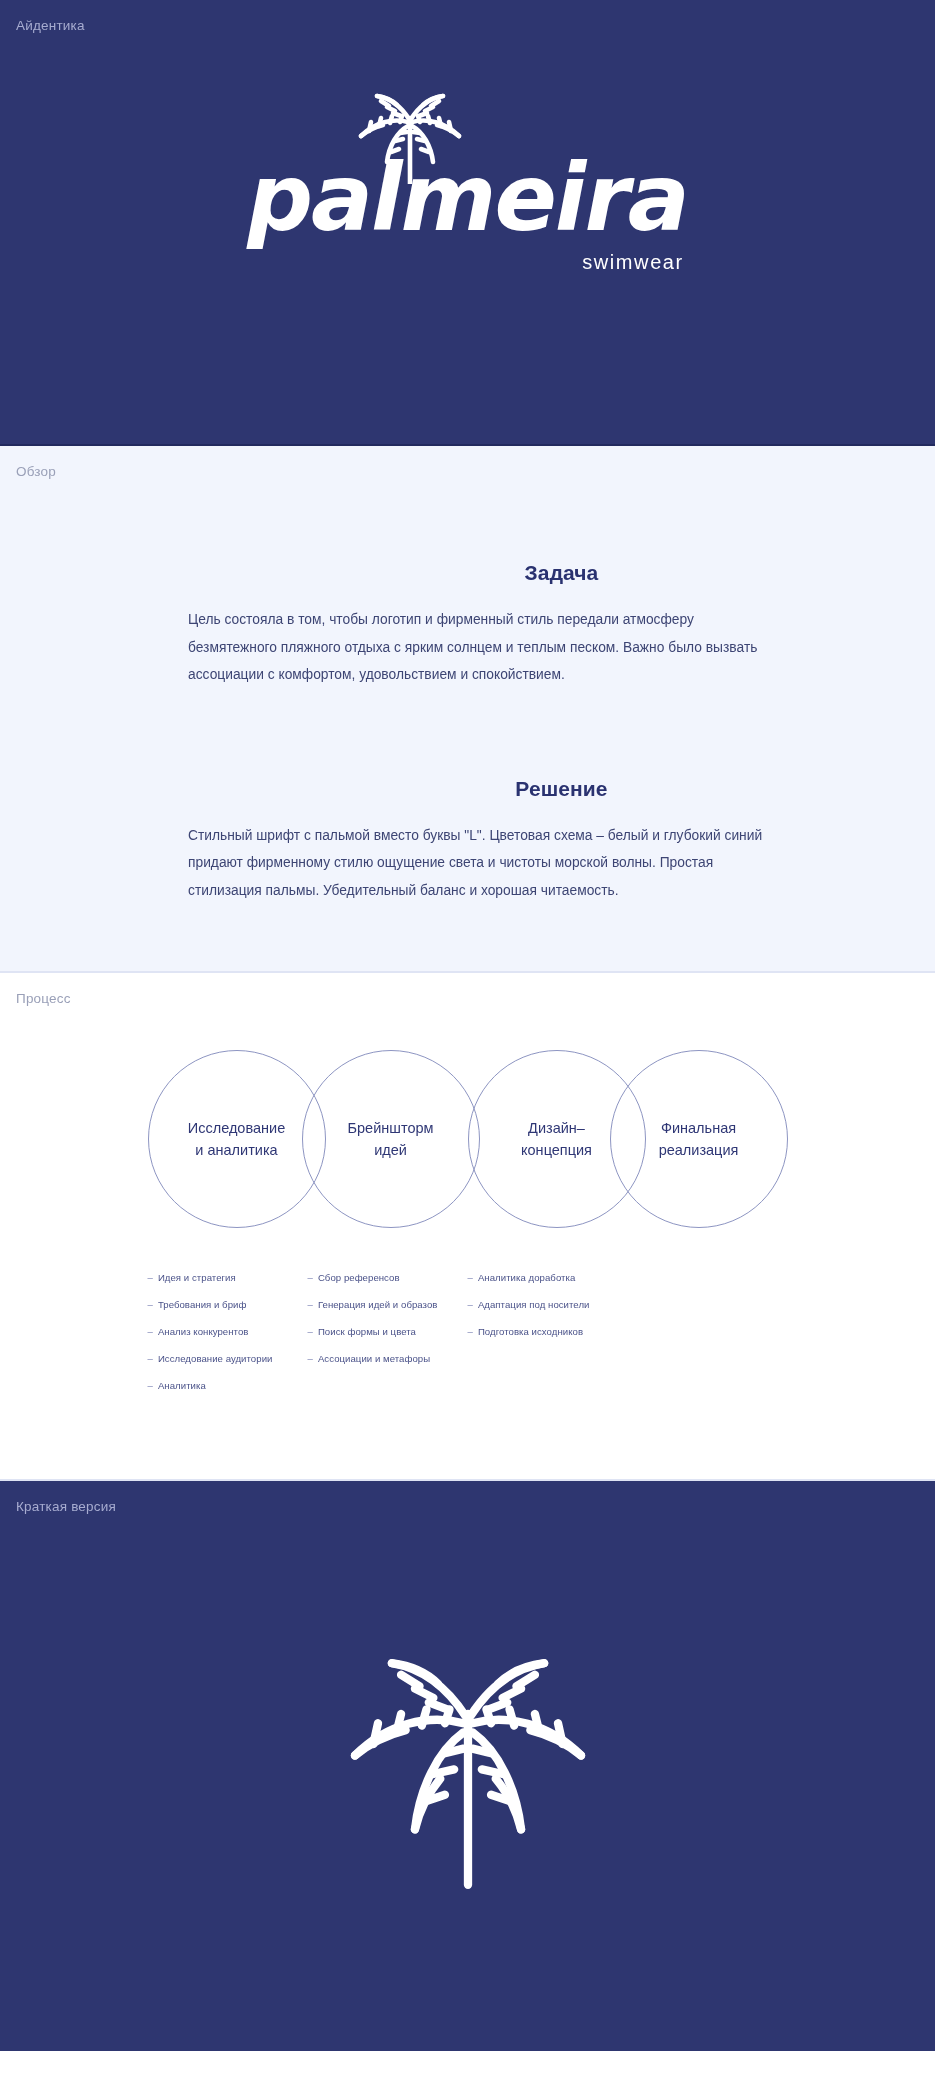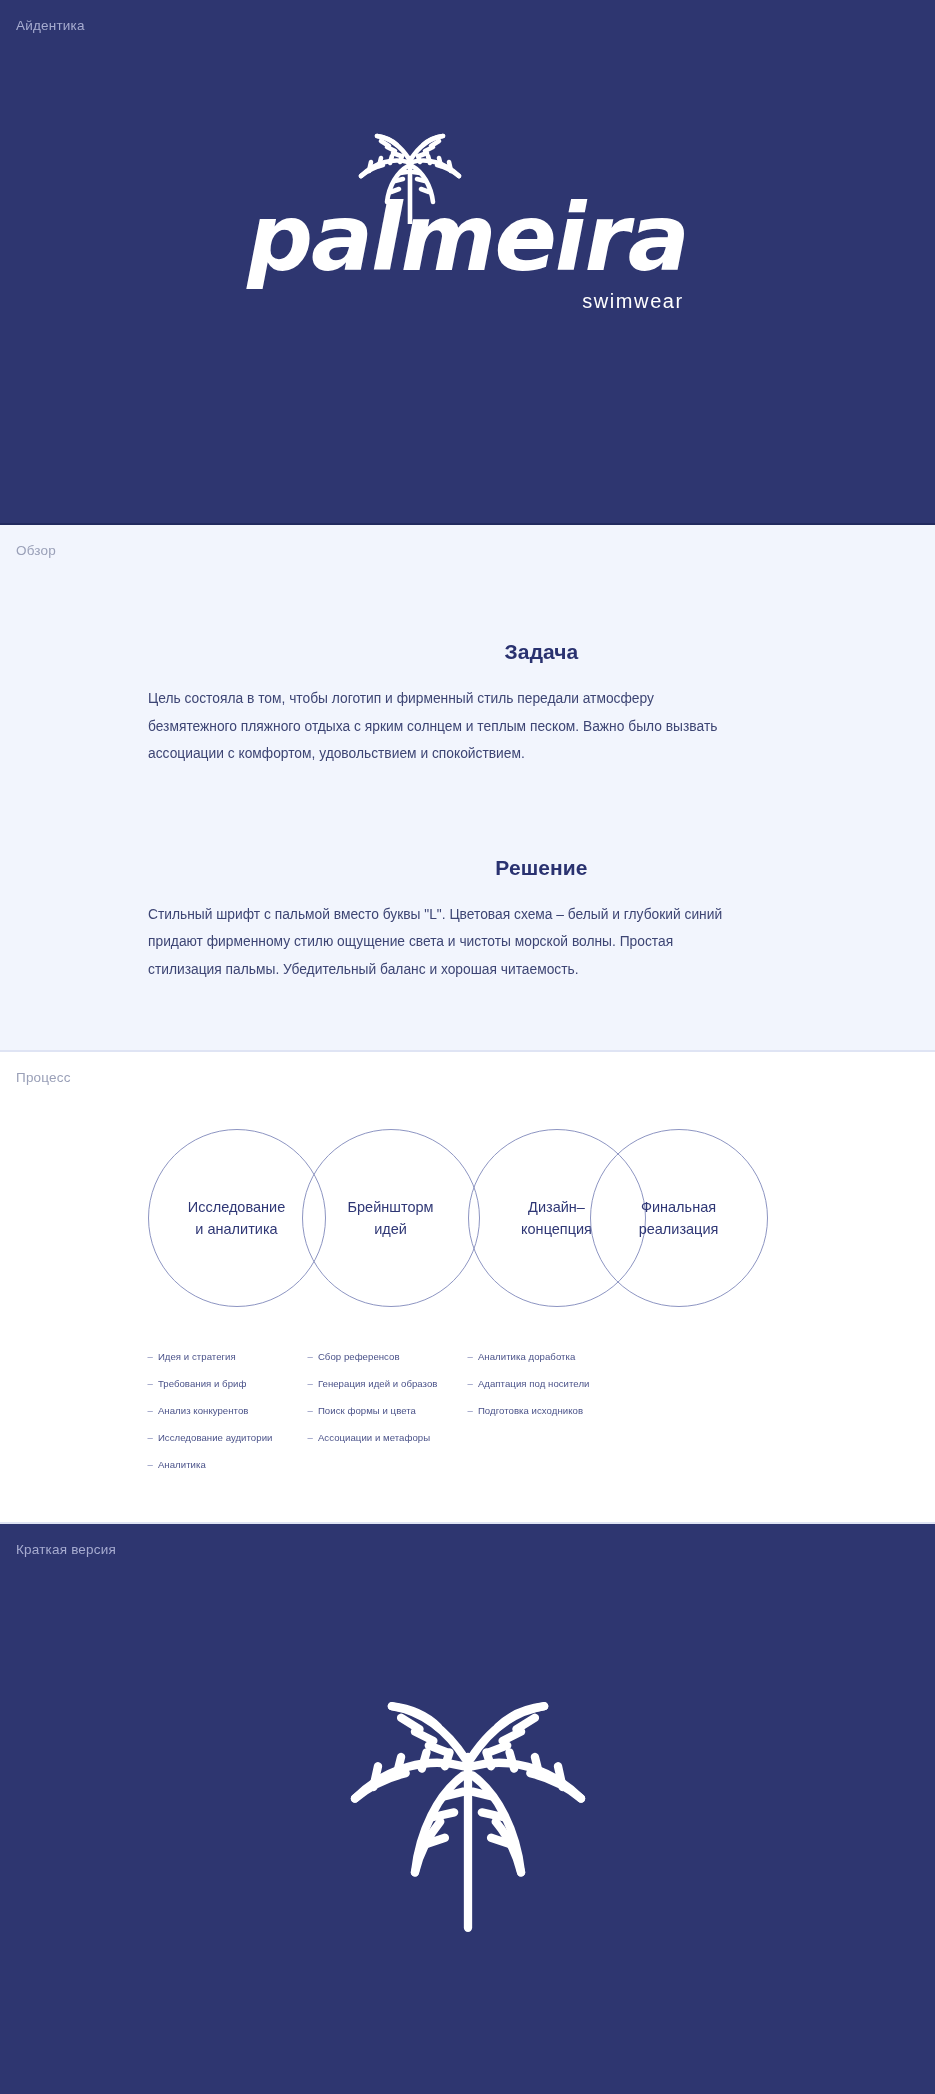--- a/index.html
+++ b/index.html
@@ -16,21 +16,21 @@
     left:16px;
     top:18px;
     font-size:13.5px;
     letter-spacing:0.2px;
   }
 
   
   .hero {
     position:relative;
     width:935px;
-    height:523px;
+    height:444px;
     background:#2e3670;
     display:flex;
     align-items:center;
     justify-content:center;
   }
   .hero .section-tag { color:#a7acd0; }
 
   .logo-lockup {
     display:flex;
     flex-direction:column;
@@ -68,20 +68,21 @@
     font-weight:400;
   }
 
   
   .overview {
     position:relative;
     width:935px;
     height:527px;
     background:#f2f5fd;
     border-top:2px solid #222a5e;
+    padding-left:40px;
   }
   .overview .section-tag { color:#9aa0b8; }
 
   .ov-inner { padding:115px 0 0 148px; }
   .blk-title {
     font-size:21px;
     font-weight:700;
     color:#2a3270;
     letter-spacing:0.1px;
     text-align:center;
@@ -123,21 +124,21 @@
     justify-content:center;
     text-align:center;
     font-size:14.5px;
     line-height:1.52;
     color:#2f3775;
     background:transparent;
   }
   .circ:nth-child(1){ left:0; }
   .circ:nth-child(2){ left:154px; }
   .circ:nth-child(3){ left:320px; }
-  .circ:nth-child(4){ left:442px;justify-content:center; }
+  .circ:nth-child(4){ left:462px;justify-content:center; }
 
   .lists {
     margin:44px auto 0;
     width:640px;
     display:flex;
   }
   .list-col { width:160px; }
   .list-item {
     font-size:9.6px;
     color:#4a5289;
@@ -150,20 +151,21 @@
   
   .shortver {
     position:relative;
     width:935px;
     height:572px;
     background:#2e3670;
     border-top:2px solid #dfe4f4;
     display:flex;
     align-items:center;
     justify-content:center;
+    margin-top:36px;
   }
   .shortver .section-tag { color:#a7acd0; }
   .mark-big { width:300px; height:240px; transform:translateY(8px); }
 </style>
 </head>
 <body>
 
 <section class="hero">
   <div class="section-tag">Айдентика</div>
 

